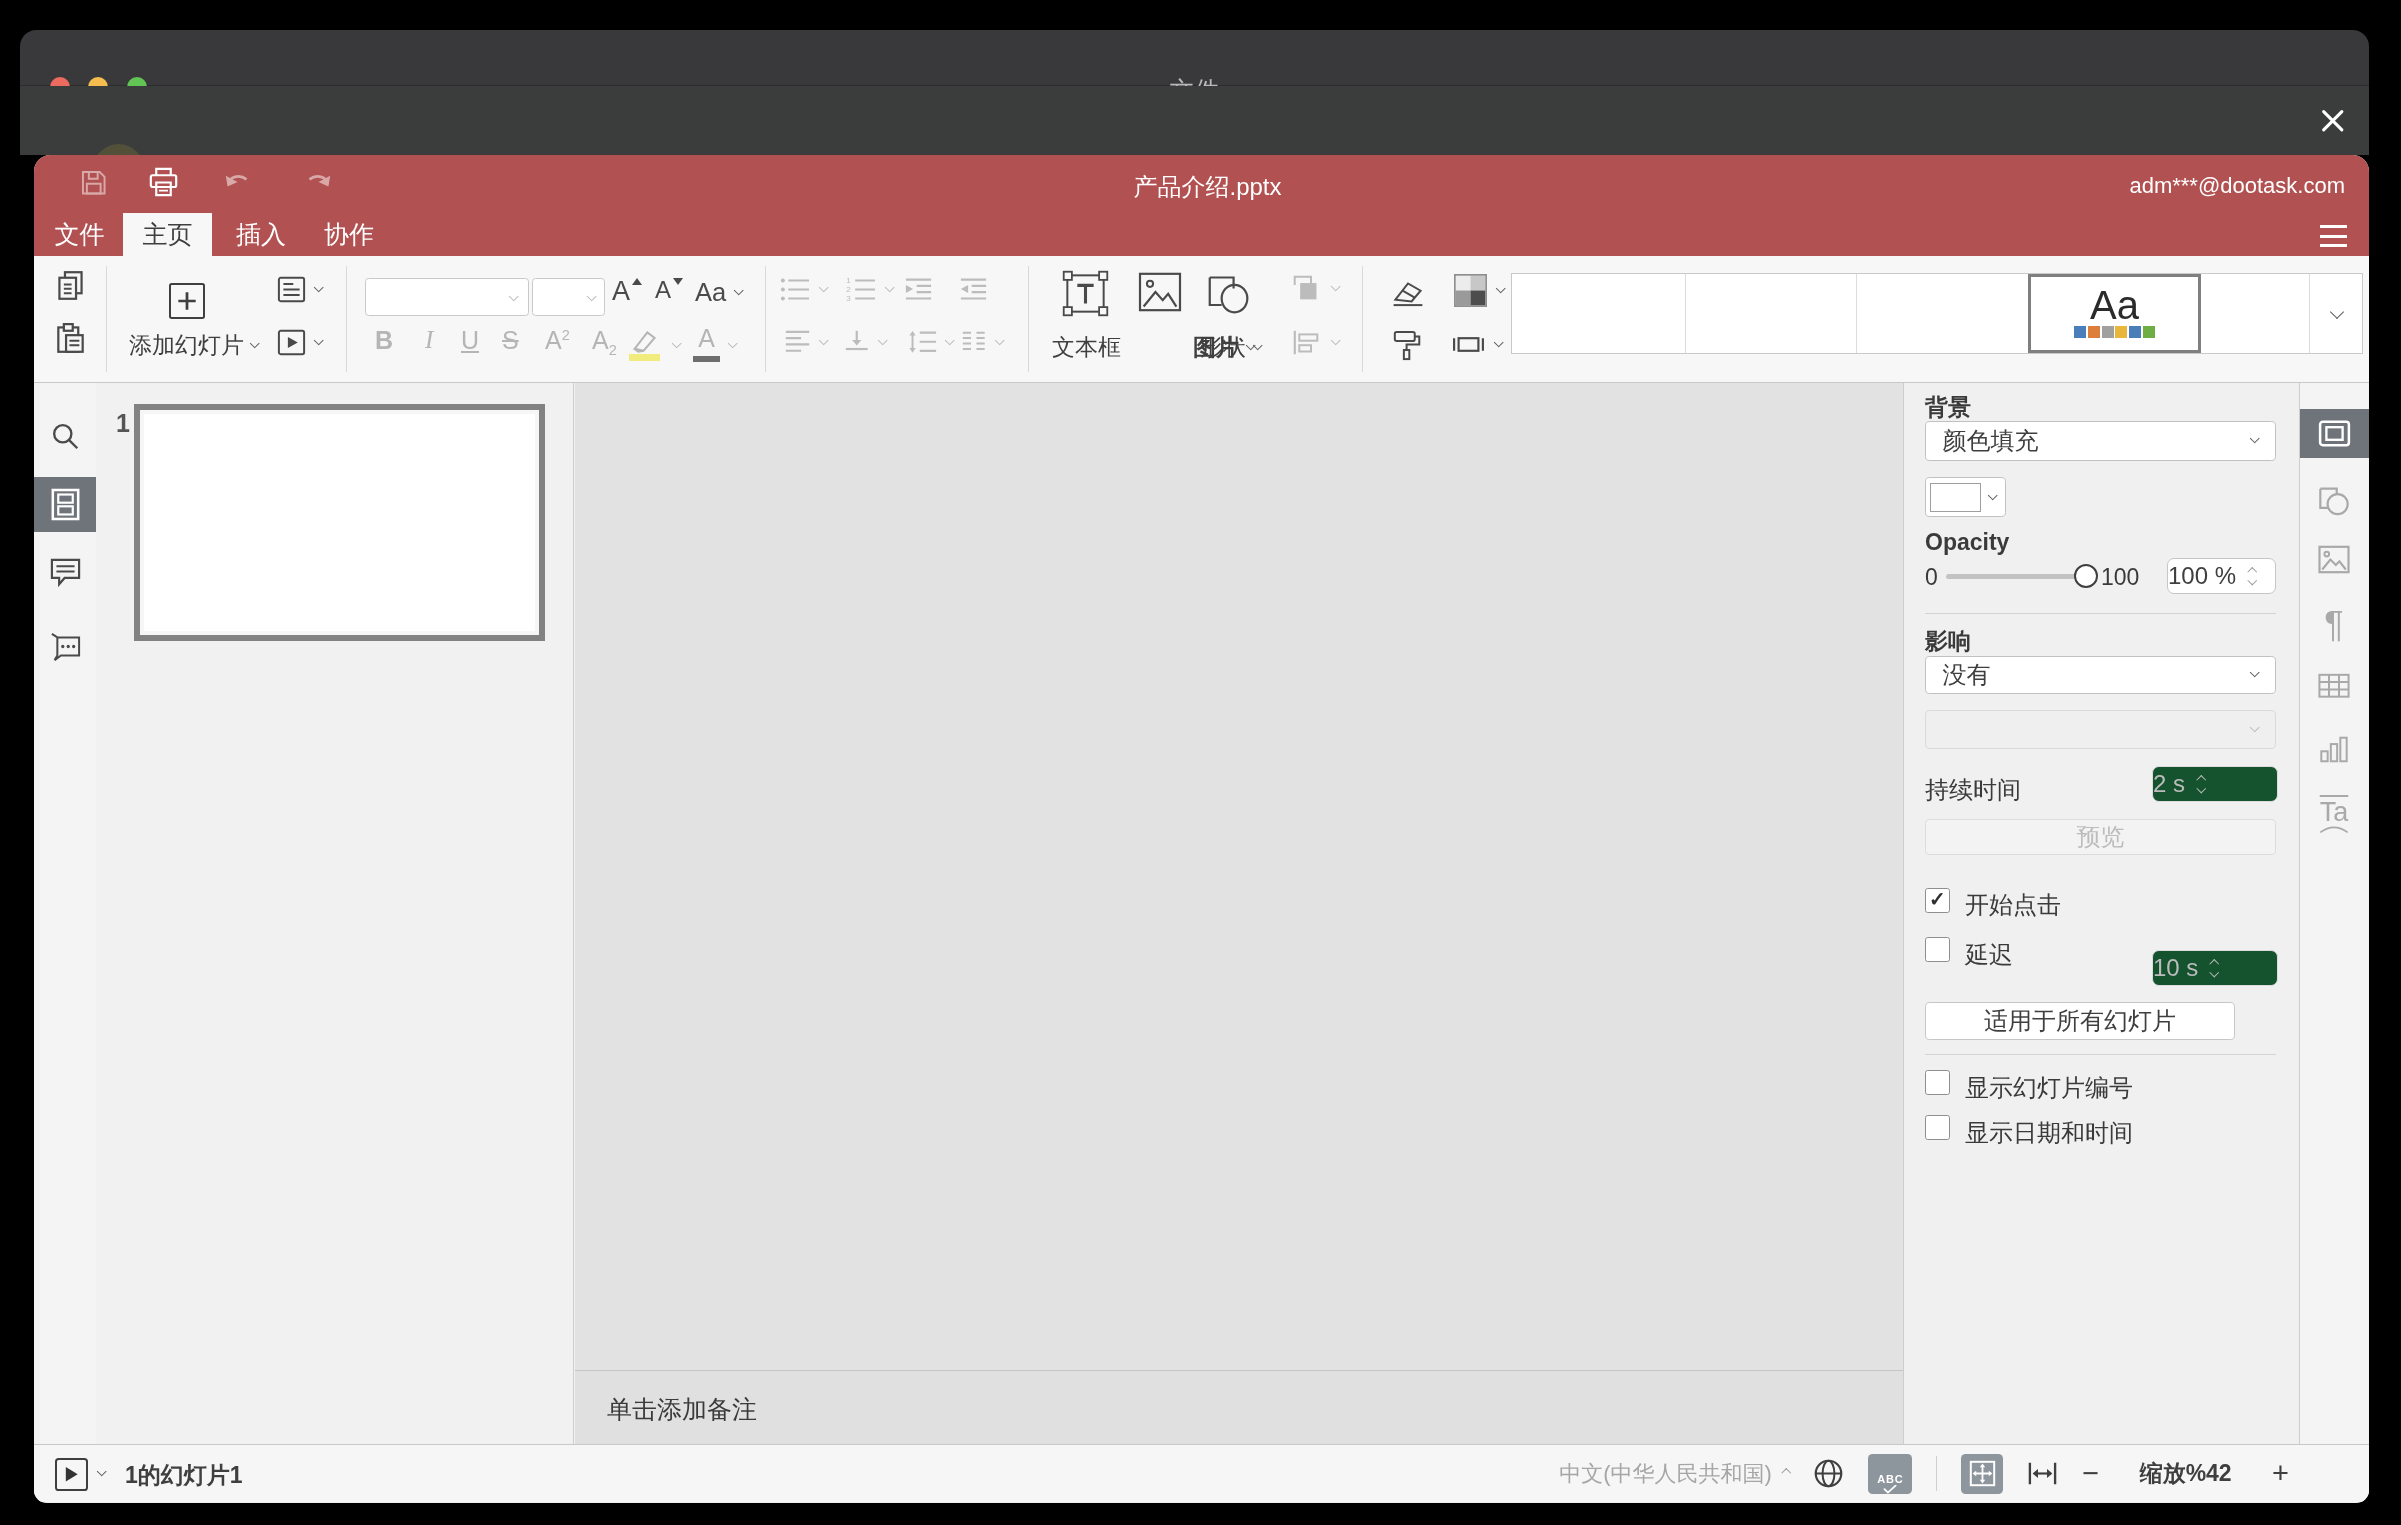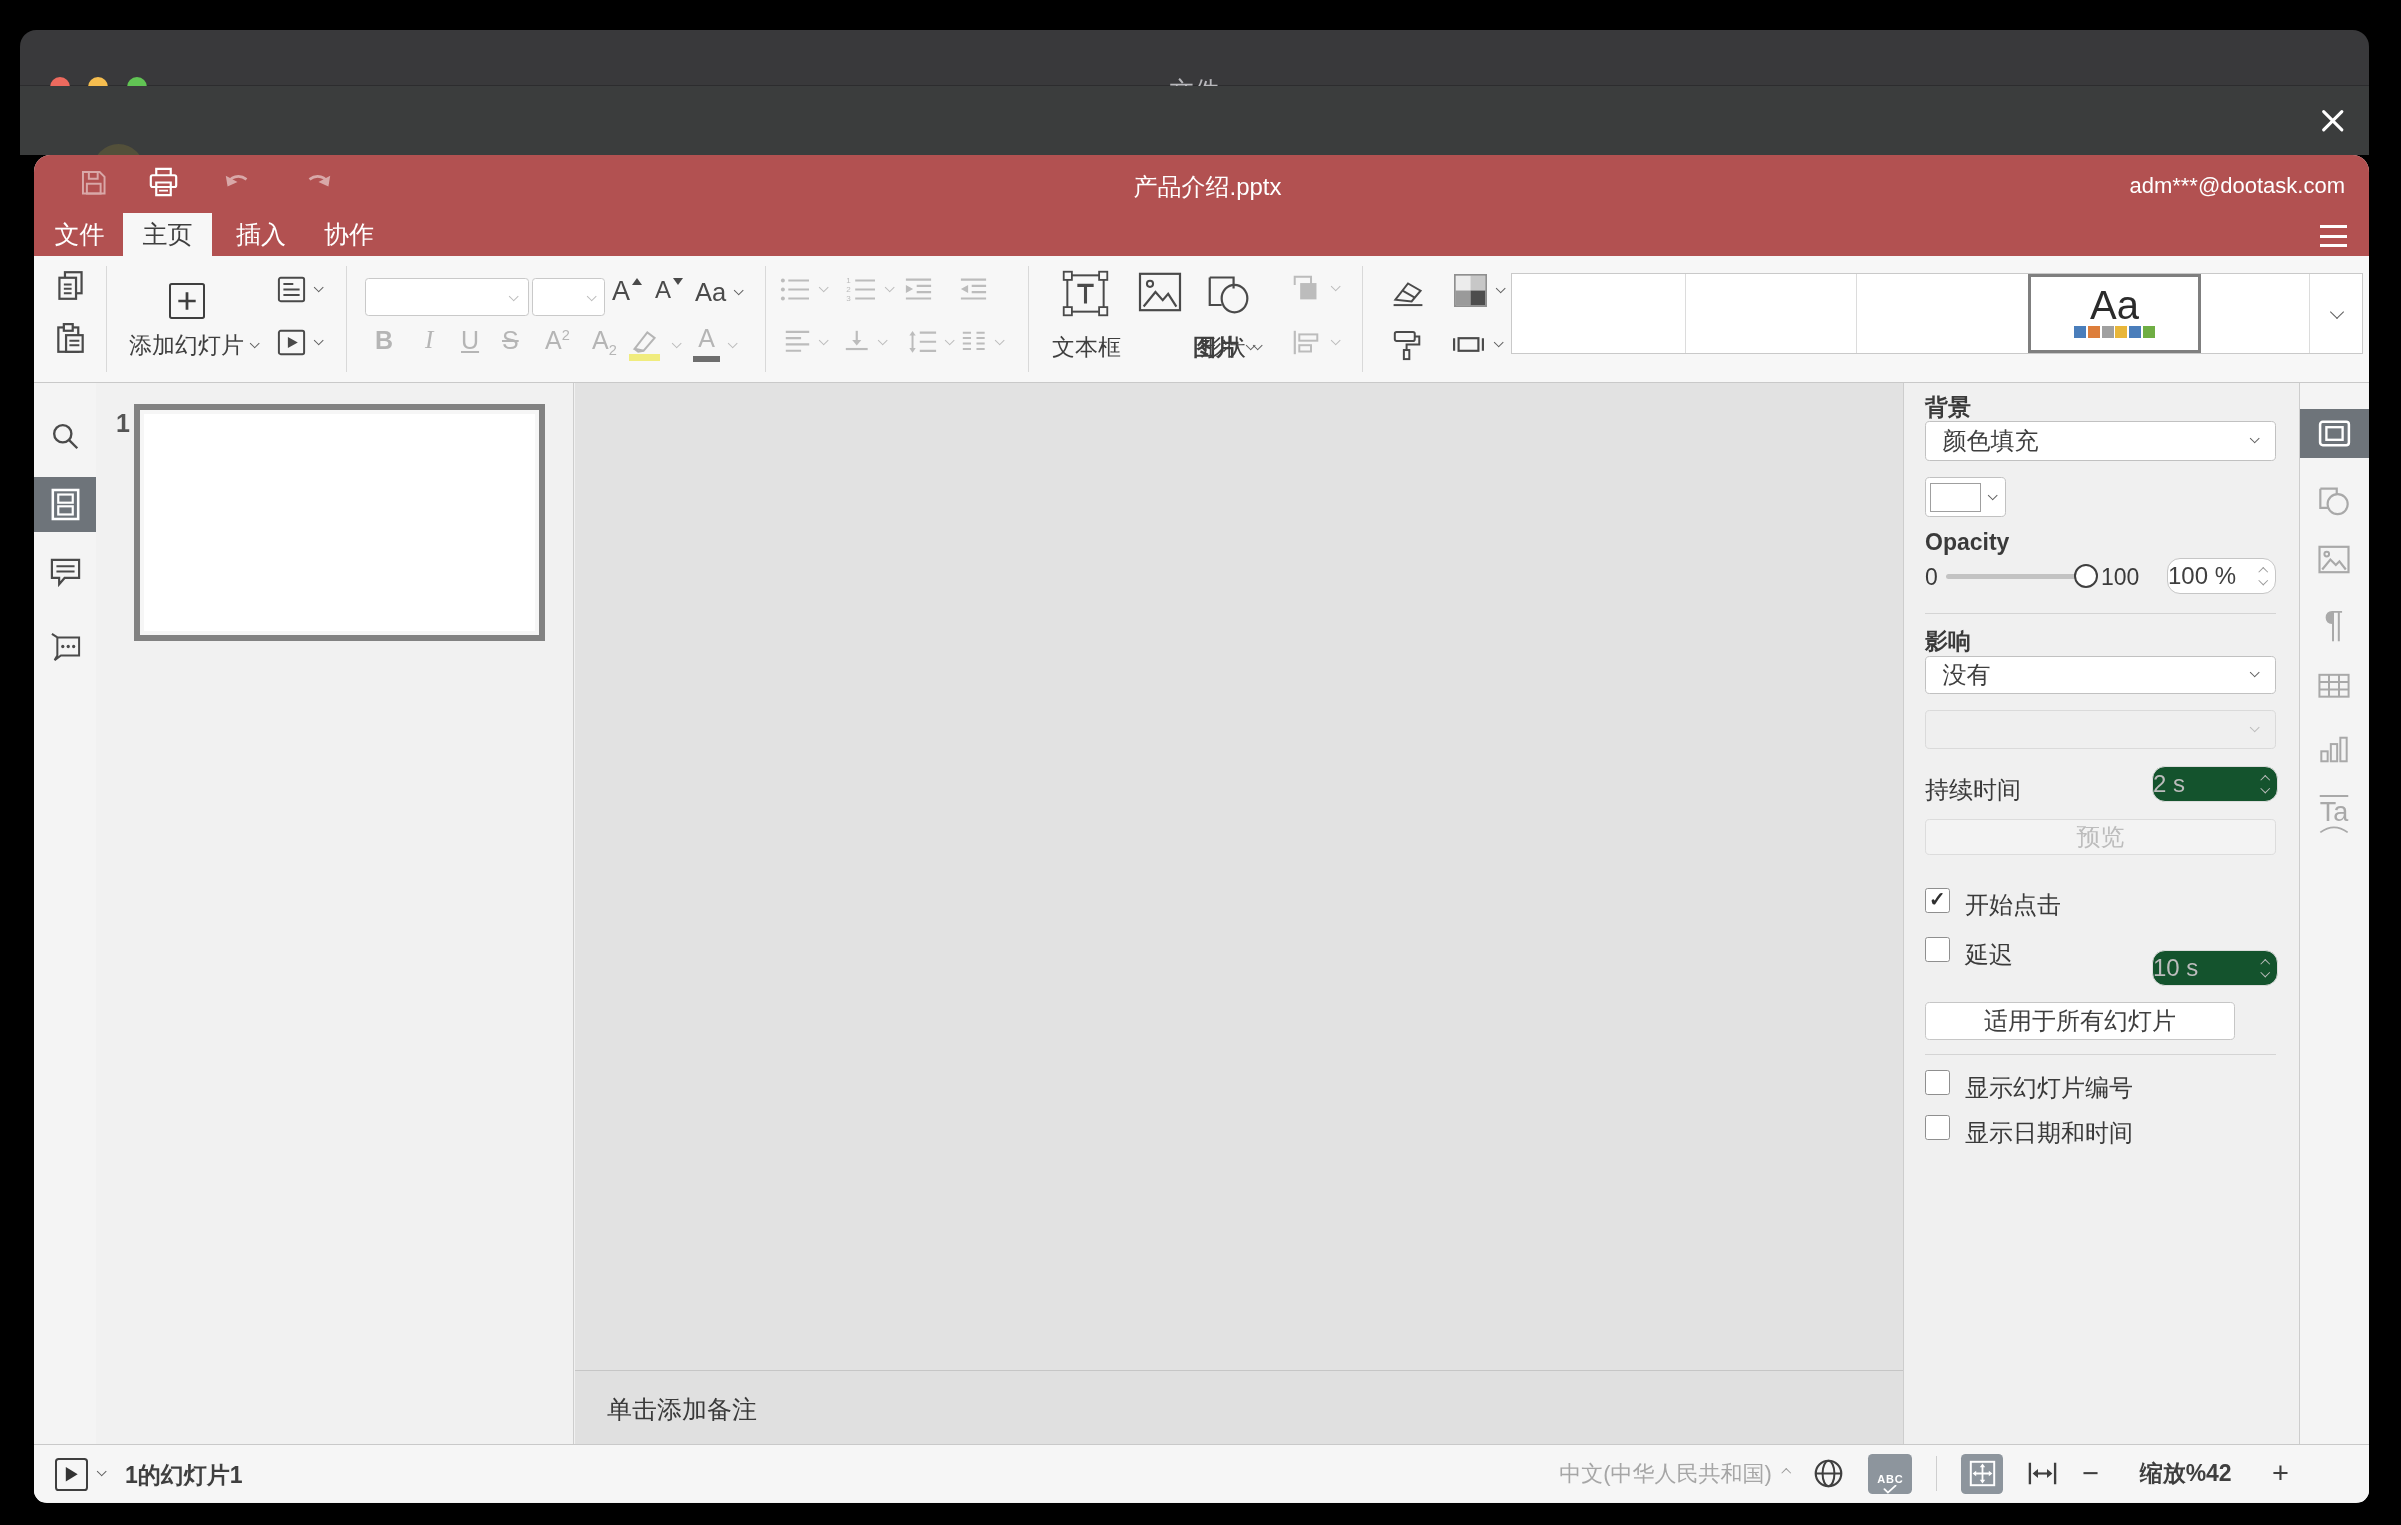--- a/index.html
+++ b/index.html
@@ -55,23 +55,23 @@
           border-left:0.9px solid #cdcdcd;box-sizing:border-box;}
   .blab{position:absolute;font-size:23px;font-weight:700;color:#3a3a3a;}
   .dd{position:absolute;background:#fff;border:0.9px solid #c1c1c1;border-radius:4.6px;
       font-size:24px;color:#3f3f3f;display:flex;align-items:center;
       padding:0 16.4px;box-sizing:border-box;justify-content:space-between;}
   .dd.dis{background:#efefef;border-color:#dadada;color:#b9b9b9;}
   .btn{position:absolute;background:#fff;border:0.9px solid #c6c6c6;border-radius:4.6px;
        font-size:24px;color:#3f3f3f;display:flex;align-items:center;justify-content:center;
        box-sizing:border-box;}
   .btn.dis{background:#f3f3f3;border-color:#dcdcdc;color:#bcbcbc;}
-  .spin{position:absolute;background:#fff;border:0.9px solid #c6c6c6;border-radius:13px;
+  .spin{position:absolute;background:#fff;border:0.9px solid #c6c6c6;border-radius:7px;
         display:flex;align-items:center;box-sizing:border-box;font-size:24px;color:#3f3f3f;
-        justify-content:space-between;padding-right:9px;gap:12.8px;}
+        justify-content:flex-start;padding-right:9px;gap:12.8px;}
   .spin.dis{background:#14532d;border-color:#dcdcdc;color:#bcbcbc;}
   .spin .arrows{display:flex;flex-direction:column;gap:4.6px;align-items:center;}
   .cb{position:absolute;width:25px;height:25px;background:#fff;border:1.8px solid #8f8f8f;
       border-radius:2.7px;box-sizing:border-box;text-align:center;line-height:20px;
       font-size:20px;font-weight:700;color:#2f2f2f;}
   .cblab{position:absolute;font-size:24px;color:#3a3a3a;white-space:nowrap;}
   .hline{position:absolute;height:0.9px;background:#d4d4d4;}
   
   .rstrip{left:2265px;top:228px;width:69px;height:1061px;background:#f4f4f4;
           border-left:0.9px solid #cdcdcd;box-sizing:border-box;}

